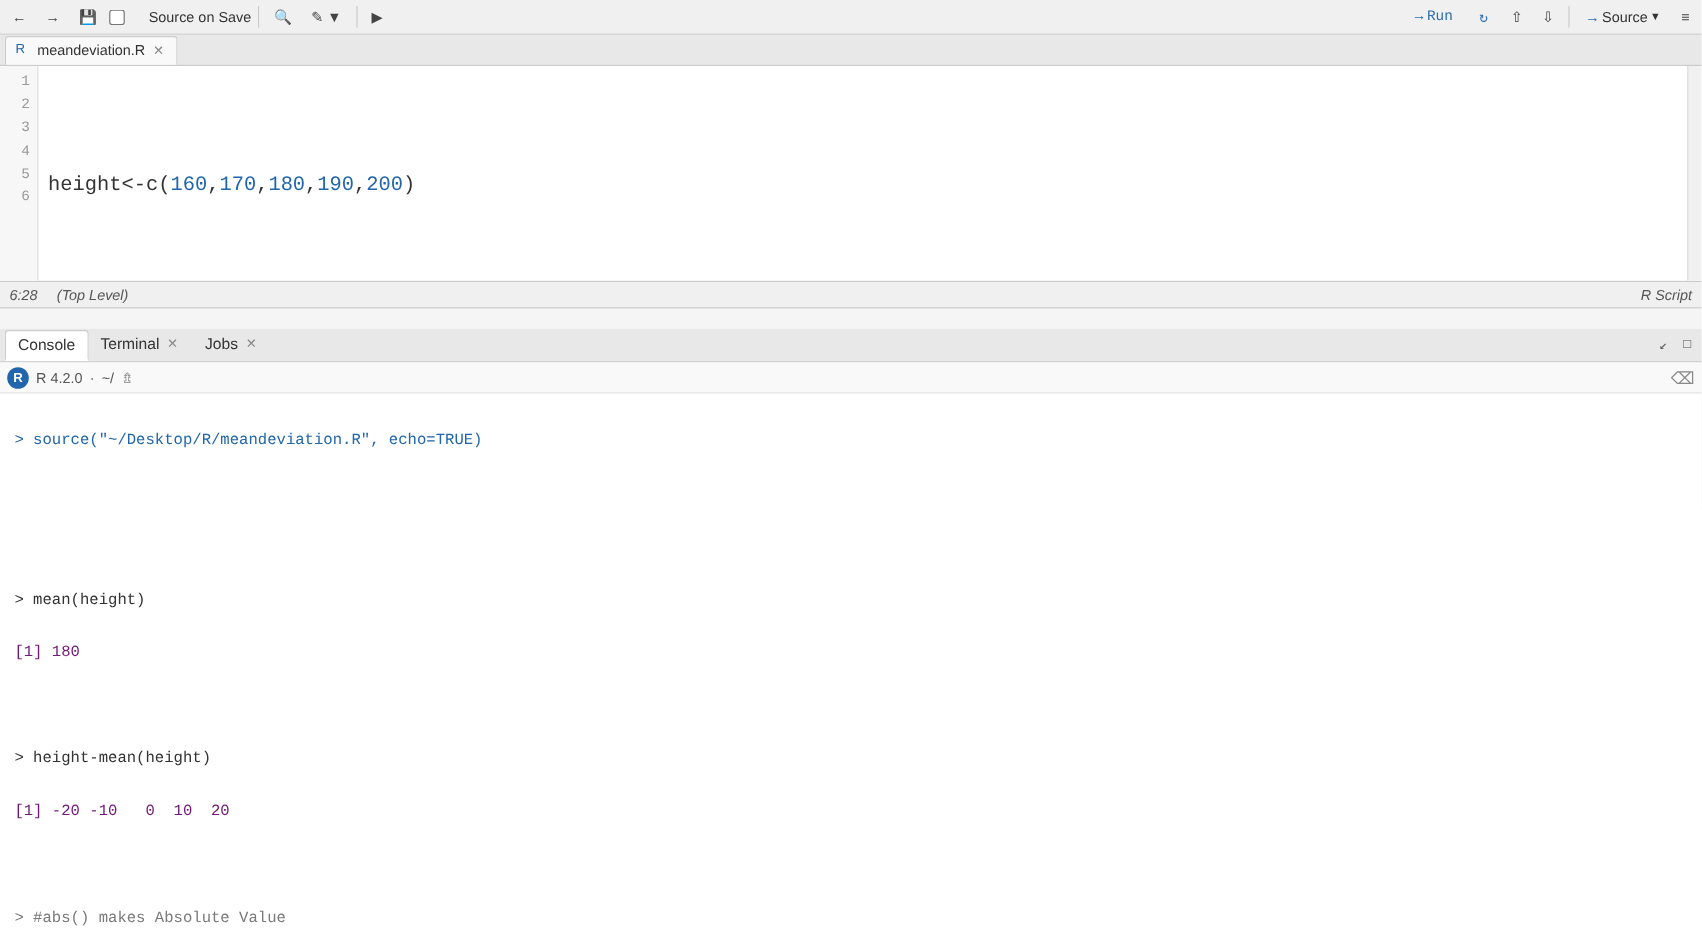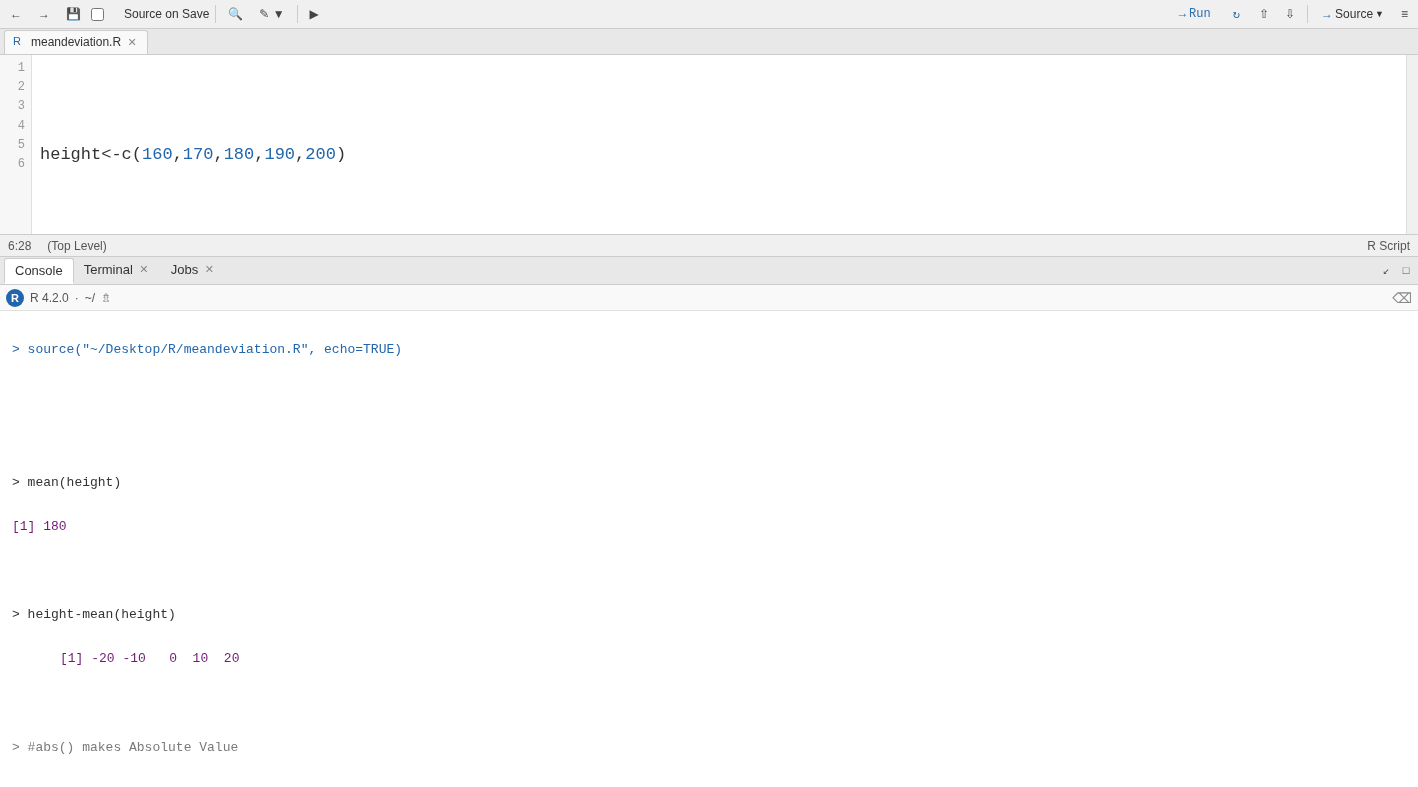--- a/index.html
+++ b/index.html
@@ -102,31 +102,33 @@
       display: flex;
       align-items: center;
       background: #f0f0f0;
       border-bottom: 1px solid #ccc;
       height: 22px;
       padding: 0 8px;
       font-size: 12px;
       color: #555;
       font-family: sans-serif;
       gap: 16px;
+      font-style: italic;
     }
     #status-right { margin-left: auto; font-size: 12px; color: #555; }
 
     
     #console-tabs {
       display: flex;
       align-items: center;
       background: #e8e8e8;
       border-bottom: 1px solid #ccc;
       height: 28px;
       padding: 0 4px;
+      margin-top: 17px;
     }
     .console-tab {
       display: flex; align-items: center; gap: 4px;
       padding: 2px 10px;
       font-size: 13px;
       cursor: pointer;
       height: 26px;
       color: #333;
       font-family: sans-serif;
       border-bottom: 2px solid transparent;
@@ -328,21 +330,21 @@
     </div>
 
     <div id="console-output">
 <span class="console-source-line" style="display: block;">&gt; source("~/Desktop/R/meandeviation.R", echo=TRUE)</span>
 <span style="display: block;"> </span>
 <span style="display: block;"> </span>
 <span class="console-cmd" style="display: block;">&gt; mean(height)</span>
 <span class="console-result" style="display: block;">[1] 180</span>
 <span style="display: block;"> </span>
 <span class="console-cmd" style="display: block;">&gt; height-mean(height)</span>
-<span class="console-result" style="display: block; margin-left: 48px;">[1] -20 -10   0  10  20</span>
+<span class="console-result" style="display: block;">[1] -20 -10   0  10  20</span>
 <span style="display: block;"> </span>
 <span class="console-comment" style="display: block;">&gt; #abs() makes Absolute Value</span>
 
 
 
 
 
 
     </div>
   </div>

